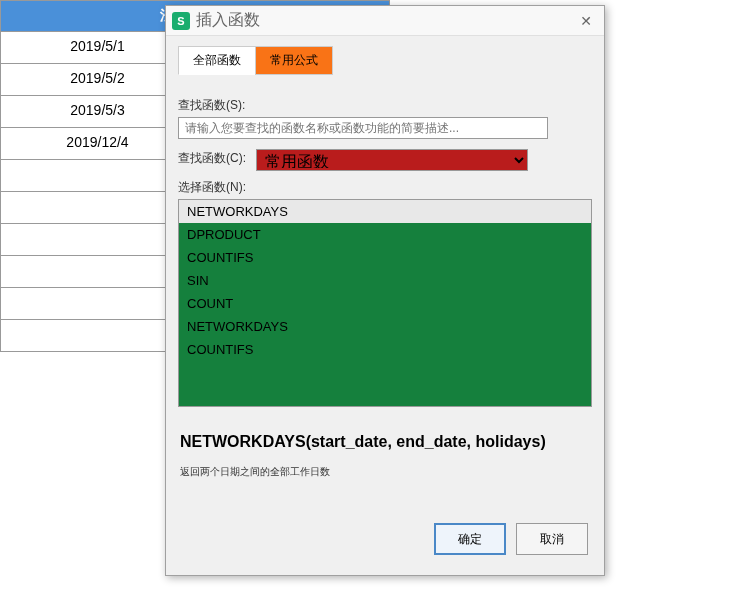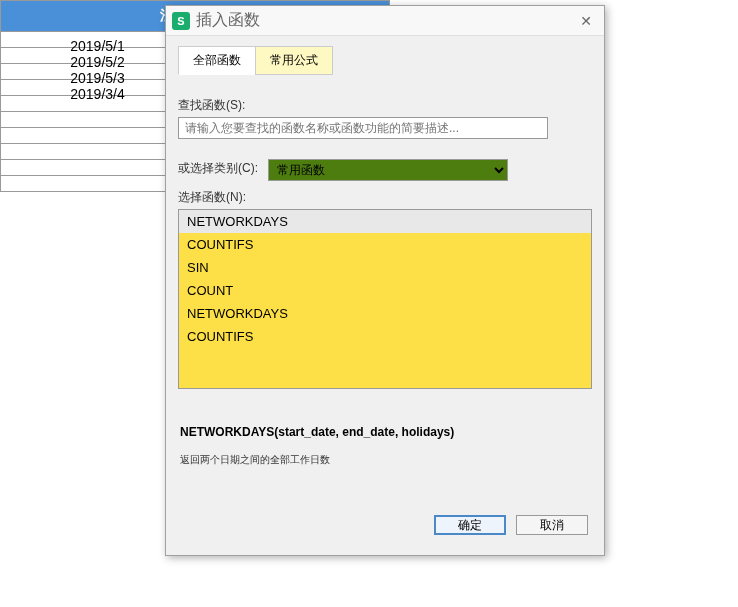--- a/index.html
+++ b/index.html
@@ -29,21 +29,21 @@
       padding: 6px 0;
       border: 1px solid #999;
       font-size: 14px;
     }
     .sheet-cell {
       border: 1px solid #999;
       border-top: none;
       padding: 6px 0;
       text-align: center;
       font-size: 14px;
-      height: 16px;
+      height: 32px;
       background: #ffffff;
       width: 195px;
     }
     .dialog {
       position: absolute;
       top: 5px;
       left: 165px;
       width: 440px;
       background: #f0f0f0;
       border: 1px solid #a0a0a0;
@@ -91,32 +91,32 @@
     .dialog-body {
       padding: 10px 12px;
     }
     .tabs {
       display: flex;
       margin-bottom: 22px;
     }
     .tab {
       padding: 5px 14px;
       border: 1px solid #cccccc;
-      background: #fef9c3;
+      background: #f97316;
       cursor: pointer;
       margin-right: -1px;
       font-size: 12px;
     }
     .tab.active {
       background: #ffffff;
       border-bottom: 1px solid #ffffff;
       font-weight: normal;
     }
     .form-row {
-      margin-bottom: 20px;
+      margin-bottom: 10px;
     }
     .form-label {
       font-size: 12px;
       margin-bottom: 3px;
       color: #333;
     }
     .search-input {
       width: 370px;
       border: 1px solid #999;
       padding: 3px 6px;
@@ -124,65 +124,65 @@
       color: #a21caf;
       font-family: inherit;
     }
     .category-row {
       display: flex;
       align-items: center;
       gap: 10px;
       margin-bottom: 8px;
     }
     .category-select {
-      width: 240px;
+      width: 272px;
       border: 1px solid #999;
       padding: 2px 4px;
-      font-size: 12px;
-      background: #4d7c0f;
+      font-size: 16px;
+      background: #b91c1c;
       font-family: inherit;
       height: 22px;
     }
     .func-list {
       border: 1px solid #999;
-      height: 180px;
+      height: 208px;
       overflow-y: scroll;
-      background: #fde047;
+      background: #15803d;
       position: relative;
     }
     .func-item {
       padding: 4px 8px;
       font-size: 13px;
       cursor: pointer;
     }
     .func-item.selected {
       background: #e8e8e8;
     }
     .desc-area {
       padding: 16px 2px 10px 2px;
       min-height: 100px;
     }
     .func-sig {
       font-weight: bold;
-      font-size: 12px;
+      font-size: 16px;
       margin-bottom: 14px;
     }
     .func-desc {
       font-size: 10px;
       color: #333;
     }
     .button-row {
       display: flex;
       justify-content: flex-end;
       gap: 10px;
       padding: 6px 4px 10px 4px;
     }
     .dlg-btn {
       width: 72px;
-      height: 20px;
+      height: 32px;
       border: 1px solid #999;
       background: #f5f5f5;
       font-size: 12px;
       cursor: pointer;
       font-family: inherit;
     }
     .dlg-btn.primary {
       border: 2px solid #4a88c7;
       background: #eef4fb;
     }
@@ -203,21 +203,21 @@
     }
   </style>
 </head>
 <body>
 
 <div class="spreadsheet">
   <div class="sheet-header">法定节假日</div>
   <div class="sheet-cell">2019/5/1</div>
   <div class="sheet-cell">2019/5/2</div>
   <div class="sheet-cell">2019/5/3</div>
-  <div class="sheet-cell">2019/3/4</div>
+  <div class="sheet-cell">2019/12/4</div>
   <div class="sheet-cell"></div>
   <div class="sheet-cell"></div>
   <div class="sheet-cell"></div>
   <div class="sheet-cell"></div>
   <div class="sheet-cell"></div>
   <div class="sheet-cell"></div>
 </div>
 
 <div class="dialog">
   <div class="titlebar">
@@ -235,30 +235,31 @@
       <div class="tab active">全部函数</div>
       <div class="tab">常用公式</div>
     </div>
 
     <div class="form-row">
       <div class="form-label">查找函数(S):</div>
       <input type="text" class="search-input" placeholder="请输入您要查找的函数名称或函数功能的简要描述..." style="">
     </div>
 
     <div class="category-row">
-      <span class="form-label">或选择类别(C):</span>
+      <span class="form-label">查找函数(C):</span>
       <select class="category-select">
         <option>常用函数</option>
       </select>
     </div>
 
     <div class="form-row">
       <div class="form-label">选择函数(N):</div>
       <div class="func-list">
         <div class="func-item selected">NETWORKDAYS</div>
+        <div class="func-item">DPRODUCT</div>
         <div class="func-item">COUNTIFS</div>
         <div class="func-item">SIN</div>
         <div class="func-item">COUNT</div>
         <div class="func-item">NETWORKDAYS</div>
         <div class="func-item">COUNTIFS</div>
       </div>
     </div>
 
     <div class="desc-area">
       <div class="func-sig">NETWORKDAYS(start_date, end_date, holidays)</div>

